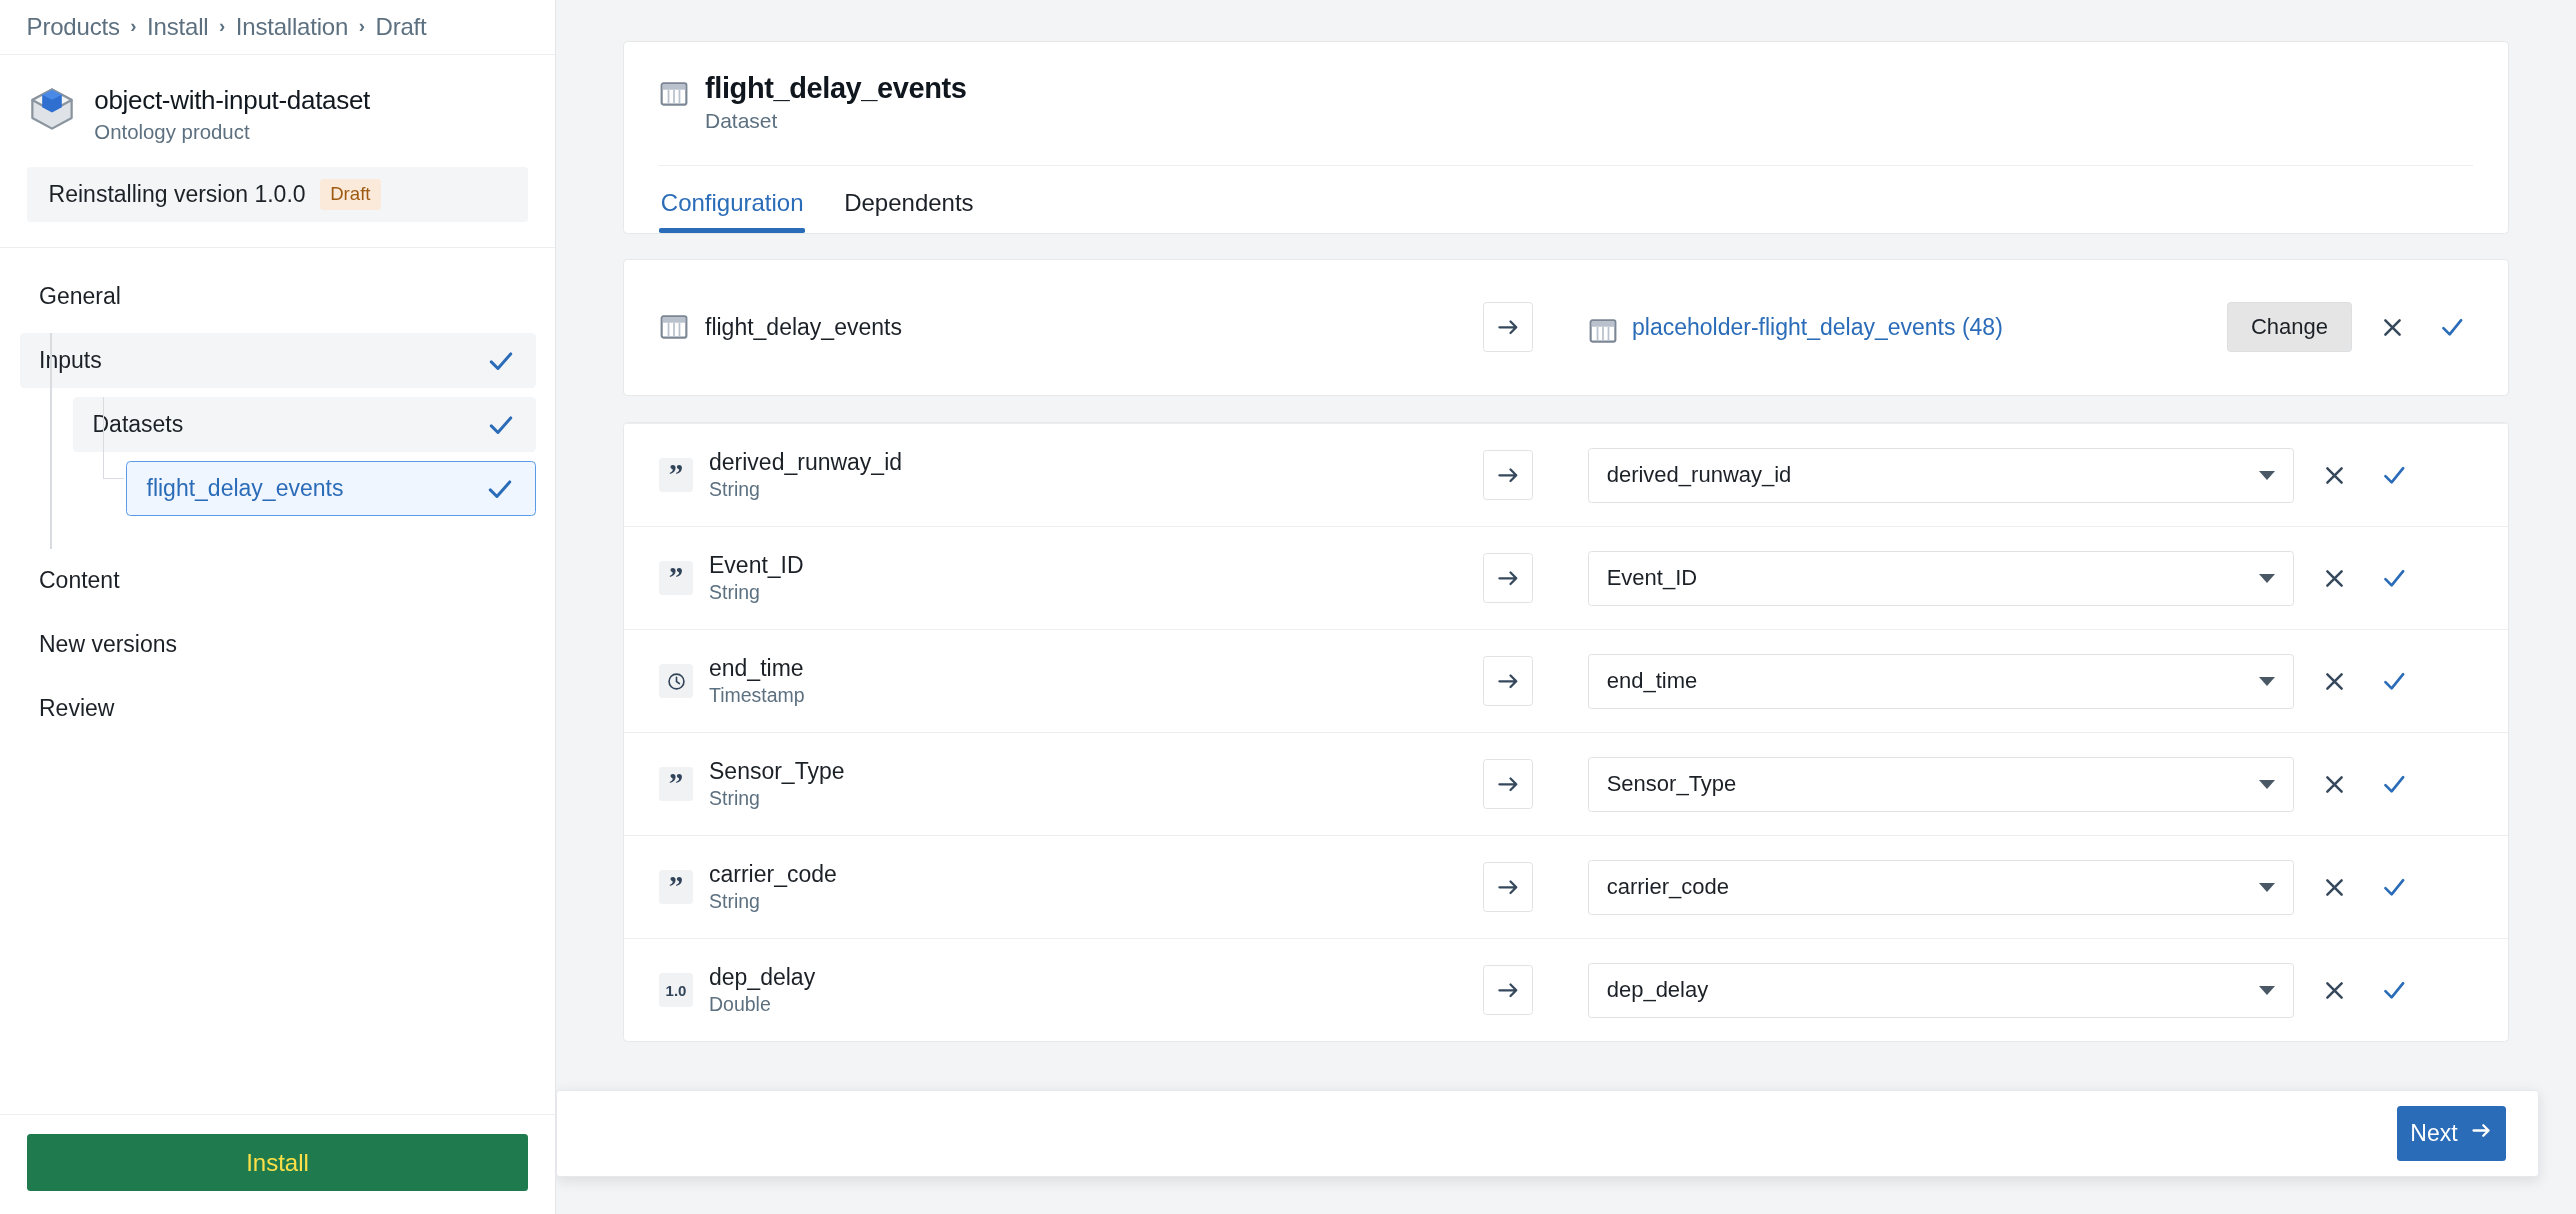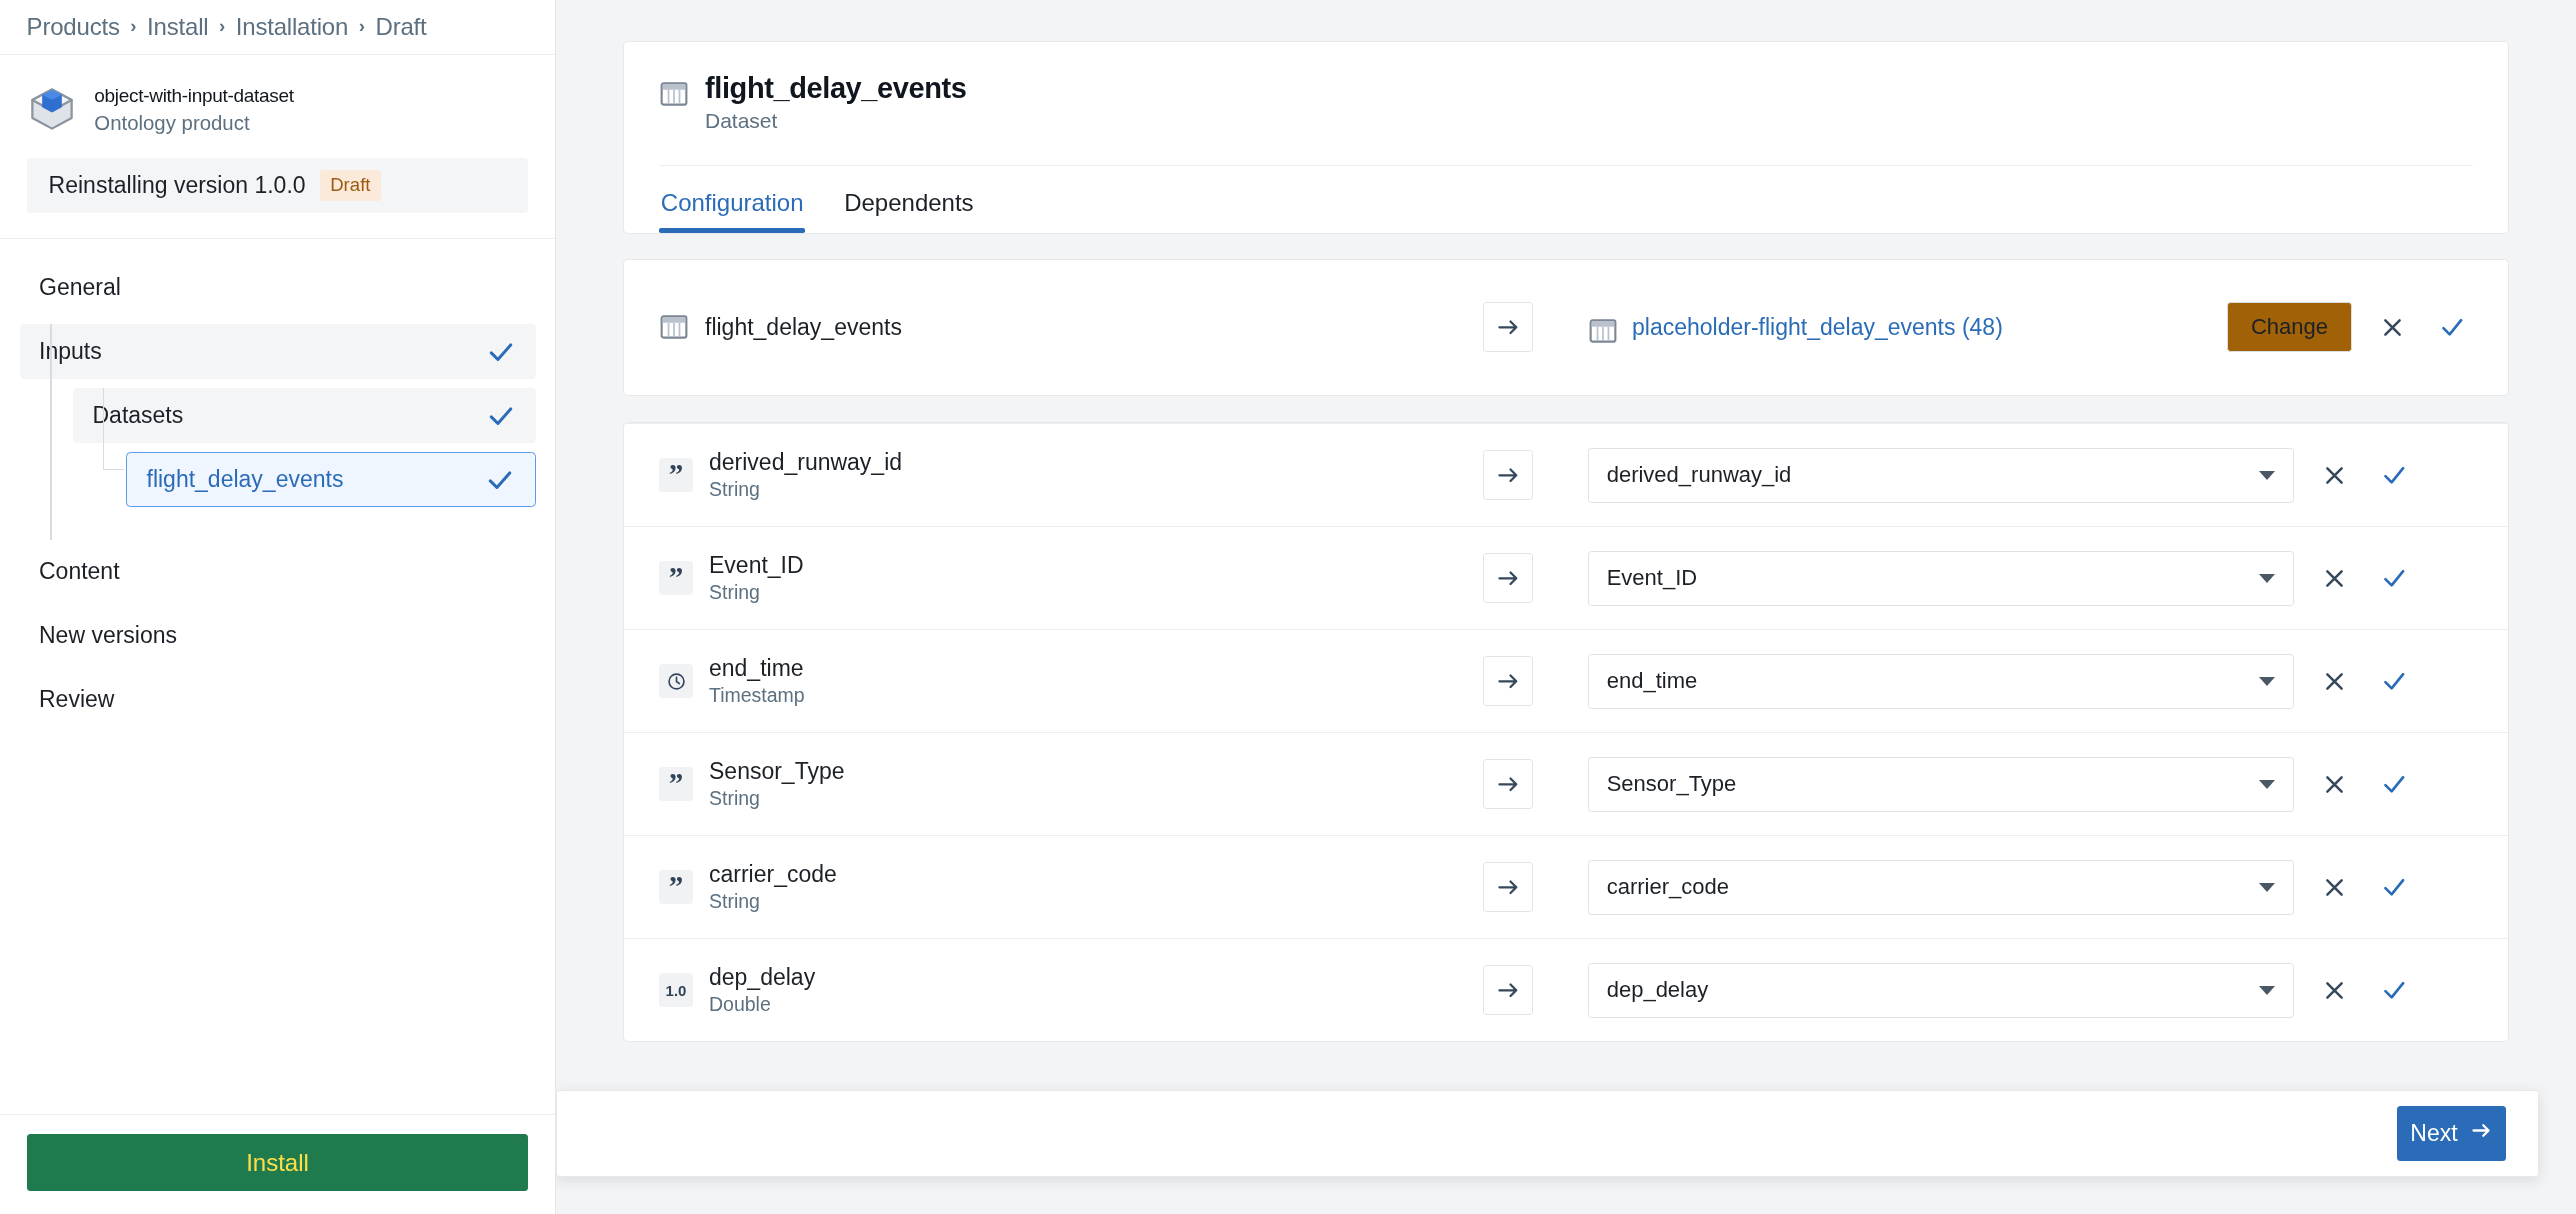--- a/index.html
+++ b/index.html
@@ -38,21 +38,21 @@
     font-size: 18.6px; color: #5c7080; font-weight: bold;
     line-height: 1; transform: translateY(-0.9px);
   }
 
   .product-head {
     padding: 25px 26.6px 0 26.6px;
     display: flex; align-items: flex-start; gap: 17.7px;
   }
   .cube-icon { width: 50px; height: 50px; flex: 0 0 50px; margin-top: 3.5px; }
   .product-text { display: flex; flex-direction: column; gap: 4.4px; padding-top: 5.3px;}
-  .product-title { font-size: 19px; color: #12181f; letter-spacing: -0.3px; }
+  .product-title { font-size: 26px; color: #12181f; letter-spacing: -0.3px; }
   .product-sub { font-size: 20.4px; color: #5c7080; }
 
   .version-box {
     margin: 23px 26.6px 0 26.6px;
     background: #f4f5f7;
     border-radius: 3.5px;
     height: 55px;
     display: flex; align-items: center;
     padding: 0 22px;
     gap: 14px;
@@ -171,21 +171,21 @@
     background: #ffffff;
     display: flex; align-items: center; justify-content: center;
     cursor: pointer;
   }
 
   .map-right { display: flex; align-items: center; gap: 14px; margin-left: 55px; flex: 1 1 auto; }
   .map-right-link { font-size: 23px; color: #2b6cb8; cursor: pointer; }
 
   .map-actions { display: flex; align-items: center; gap: 19.5px; margin-left: auto; }
   .change-btn {
-    background: #a16207; border: 1.8px solid #dcdfe2; border-radius: 3.5px;
+    background: #e5e5e5; border: 1.8px solid #dcdfe2; border-radius: 3.5px;
     height: 50px; padding: 0 23px;
     font-size: 22px; color: #1c2127; font-family: inherit;
     cursor: pointer;
   }
   .icon-btn {
     width: 41px; height: 41px;
     display: flex; align-items: center; justify-content: center;
     cursor: pointer; background: none; border: none;
   }
 

